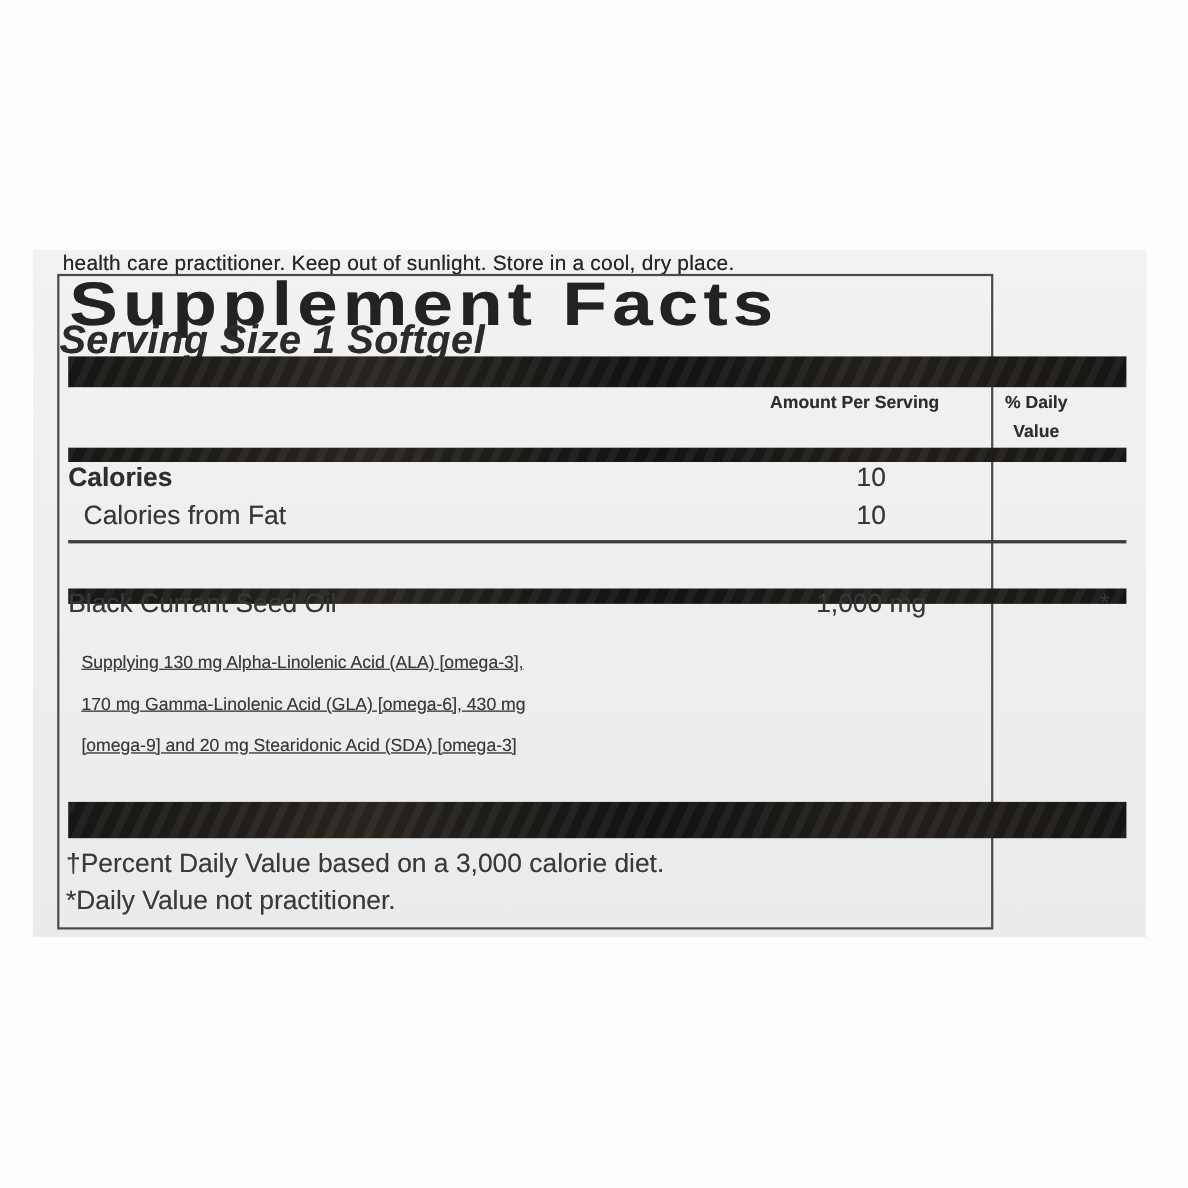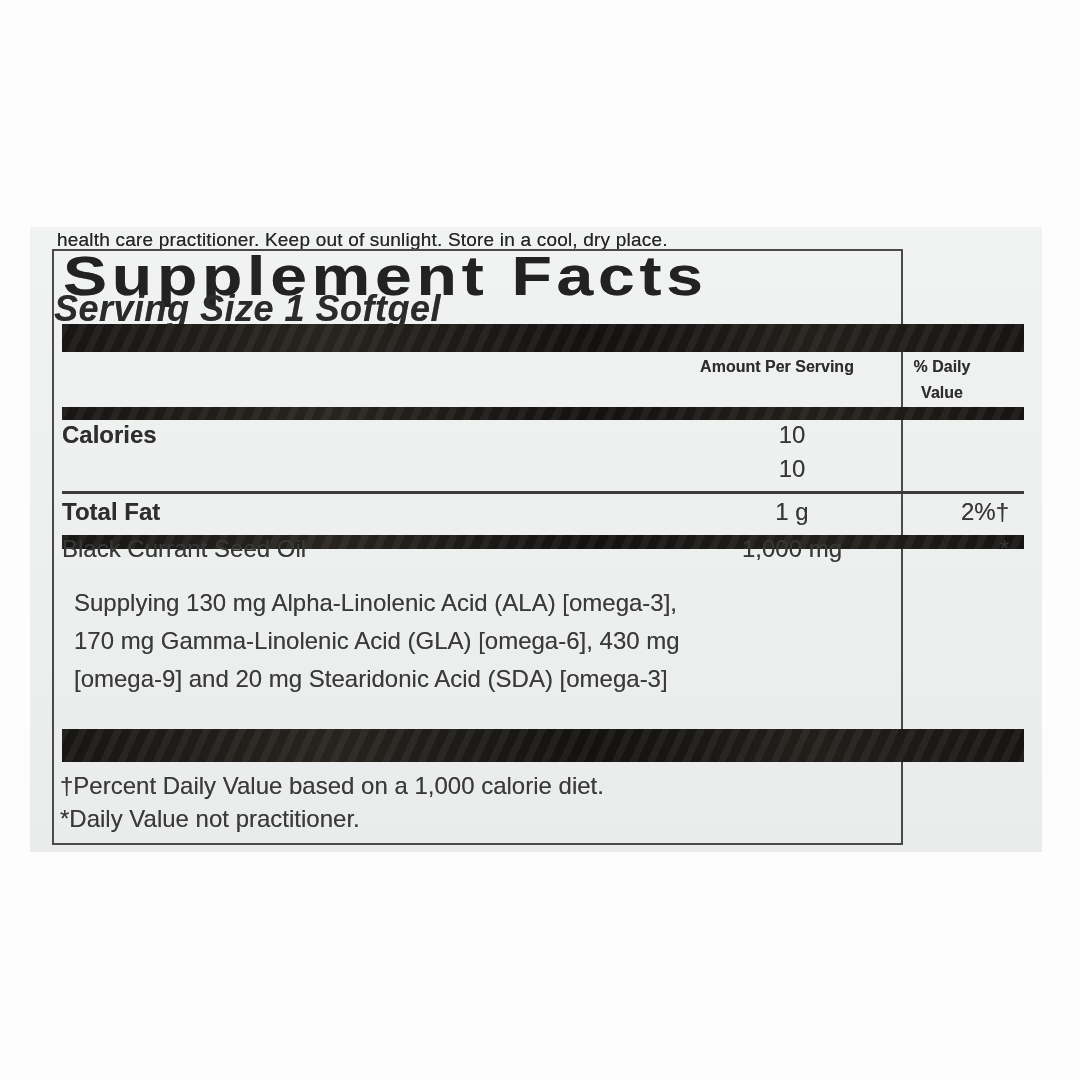--- a/index.html
+++ b/index.html
@@ -62,21 +62,21 @@
   .row .nm.bold{font-weight:bold;color:#2e2e2e;}
   .row .nm.indent{left:14px;}
   .row .amt{position:absolute;left:630px;width:200px;text-align:center;}
   .row .dv{position:absolute;right:15px;width:200px;text-align:right;}
   .r1{top:170px;}
   .r2{top:204px;}
   .r3{top:247px;}
   .r4{top:284px;}
   .details{
     position:absolute;left:20px;top:333px;
-    font-size:24px;line-height:38px;color:#3a3a3a;
+    font-size:16px;line-height:38px;color:#3a3a3a;text-decoration:underline;
   }
   .footnotes{
     position:absolute;left:6px;top:518px;
     font-size:24px;line-height:33px;color:#3a3a3a;
   }
 </style>
 </head>
 <body>
 
 <div class="page">
@@ -97,48 +97,44 @@
 
       <div class="bar bar2"></div>
 
       <div class="row r1">
         <span class="nm bold">Calories</span>
         <span class="amt">10</span>
         <span class="dv"></span>
       </div>
 
       <div class="row r2">
+        <span class="nm indent">Calories from Fat</span>
         <span class="amt">10</span>
         <span class="dv"></span>
       </div>
 
       <div class="divider"></div>
 
-      <div class="row r3">
-        <span class="nm bold">Total Fat</span>
-        <span class="amt">1 g</span>
-        <span class="dv">2%†</span>
-      </div>
 
       <div class="bar bar3"></div>
 
       <div class="row r4">
         <span class="nm">Black Currant Seed Oil</span>
         <span class="amt">1,000 mg</span>
         <span class="dv">*</span>
       </div>
 
       <div class="details">
         <div>Supplying 130 mg Alpha-Linolenic Acid (ALA) [omega-3],</div>
         <div>170 mg Gamma-Linolenic Acid (GLA) [omega-6], 430 mg</div>
         <div>[omega-9] and 20 mg Stearidonic Acid (SDA) [omega-3]</div>
       </div>
 
       <div class="bar bar4"></div>
 
       <div class="footnotes">
-        <div>†Percent Daily Value based on a 1,000 calorie diet.</div>
+        <div>†Percent Daily Value based on a 3,000 calorie diet.</div>
         <div>*Daily Value not practitioner.</div>
       </div>
 
     </div>
   </div>
 </div>
 
 </body></html>

